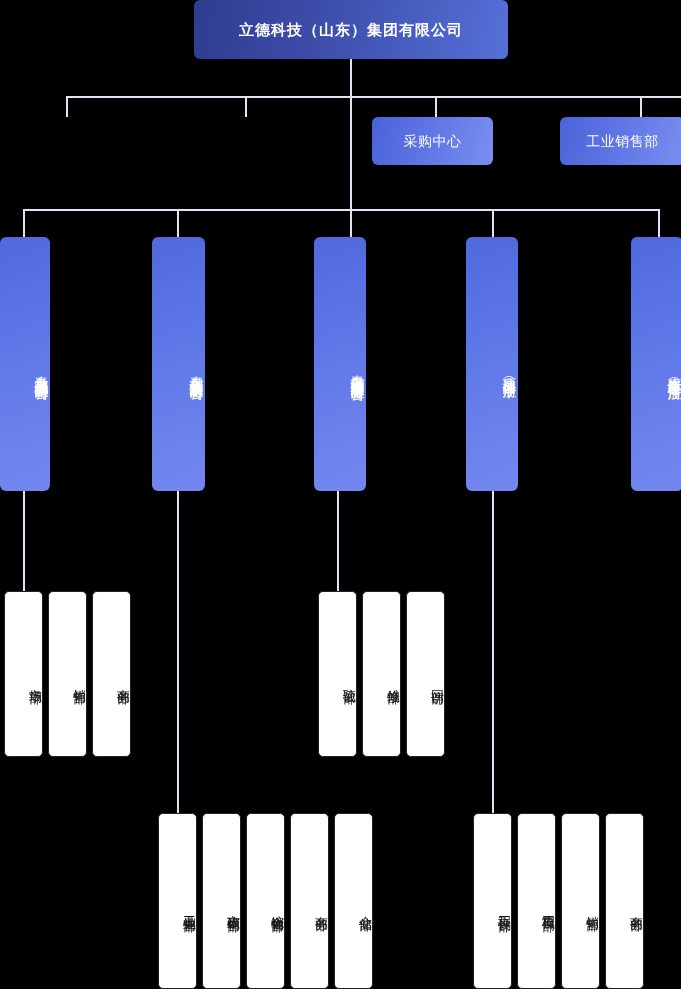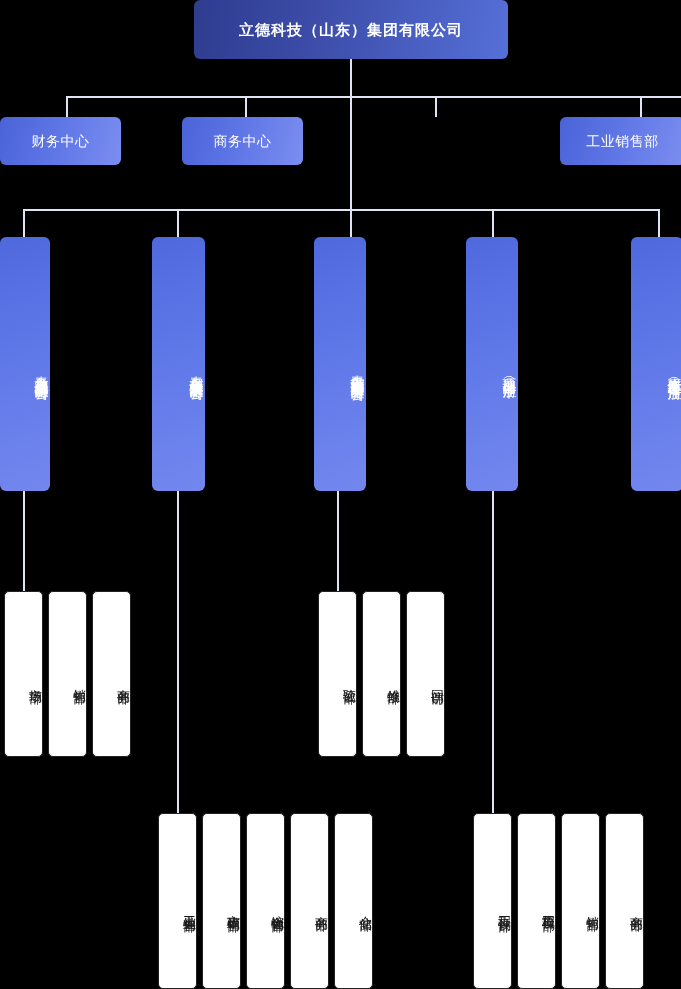--- a/index.html
+++ b/index.html
@@ -88,25 +88,22 @@
   <div class="line v" style="left:350px; top:59px; width:2px; height:150px;"></div>
 
   <div class="line h" style="left:66px; top:96px; width:1372px; max-width:1372px;"></div>
   <div class="line h" style="left:66px; top:96px; width:575px;"></div>
 
   <div class="line v" style="left:66px; top:96px; height:21px;"></div>
   <div class="line v" style="left:245px; top:96px; height:21px;"></div>
   <div class="line v" style="left:435px; top:96px; height:21px;"></div>
   <div class="line v" style="left:640px; top:96px; height:21px;"></div>
 
-  <div class="node center" style="left:0px; top:117px; width:121px; height:48px;">
-    <span>财务中心</span>
-  </div>
-  <div class="node center" style="left:182px; top:117px; width:121px; height:48px;">
-    <span>商务中心</span>
+  <div class="node center" style="left:372px; top:117px; width:121px; height:48px;">
+    <span>采购中心</span>
   </div>
   <div class="node center" style="left:560px; top:117px; width:125px; height:48px;">
     <span>工业销售部</span>
   </div>
 
   <div class="line h" style="left:23px; top:209px; width:637px;"></div>
 
   <div class="line v" style="left:23px; top:209px; height:28px;"></div>
   <div class="line v" style="left:177px; top:209px; height:28px;"></div>
   <div class="line v" style="left:350px; top:209px; height:28px;"></div>

